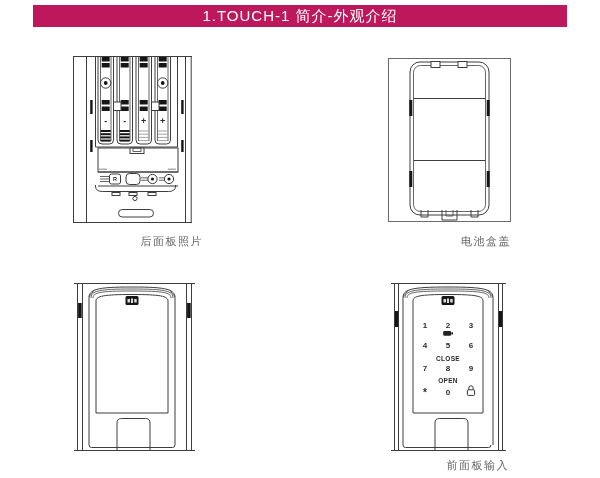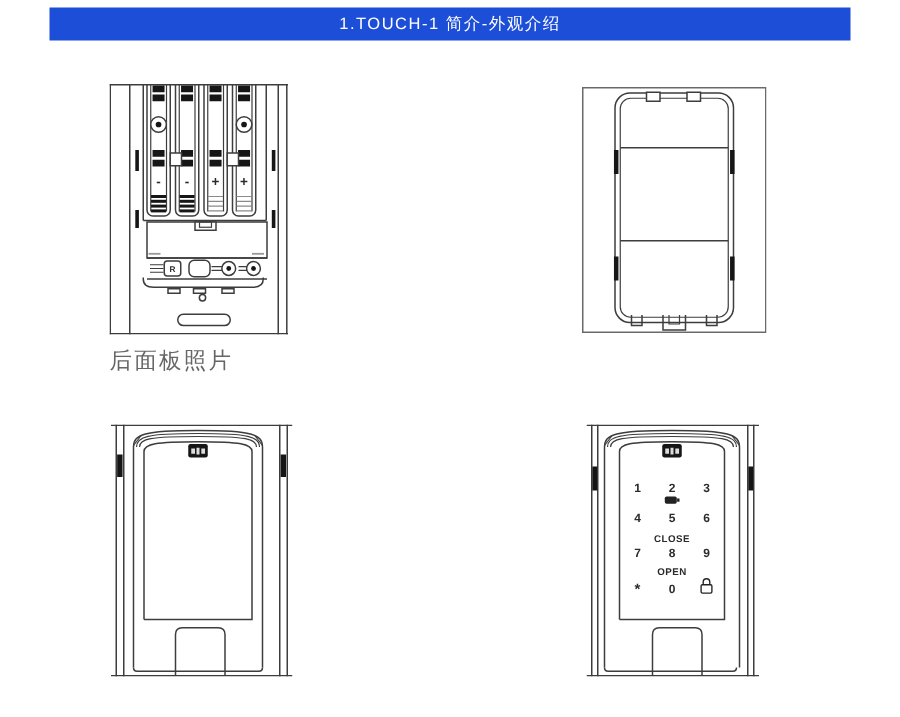--- a/index.html
+++ b/index.html
@@ -2,26 +2,26 @@
 <html><head>
 <meta charset="utf-8">
 <style>
   html,body { margin:0; padding:0; background:#fff; }
   #page {
     position:relative; width:600px; height:478px; background:#fff;
     font-family:"Liberation Sans", sans-serif; overflow:hidden;
   }
   #header-bar {
     position:absolute; left:33px; top:5px; width:534px; height:22px;
-    background:#1d4ed8; color:#fff; text-align:center; line-height:22px;
-    font-size:11px; letter-spacing:1px;
+    background:#be185d; color:#fff; text-align:center; line-height:22px;
+    font-size:15px; letter-spacing:1px;
   }
   .fig { position:absolute; }
   .caption {
-    position:absolute; text-align:left; color:#666; font-size:15px;
+    position:absolute; text-align:right; color:#666; font-size:11px;
     letter-spacing:1.5px; line-height:14px;
   }
   
   .ln   { fill:none; stroke:#3d3d3d; stroke-width:1; }
   .lnt  { fill:none; stroke:#3d3d3d; stroke-width:0.8; }
   .lng  { fill:none; stroke:#8a8a8a; stroke-width:0.8; }
   .wfill{ fill:#ffffff; stroke:#3d3d3d; stroke-width:1; }
   .blk  { fill:#161616; stroke:none; }
   .txt  { fill:#2b2b2b; font-family:"Liberation Sans",sans-serif; }
 </style>
@@ -164,20 +164,21 @@
       </g>
 
       <g>
         <path class="ln" d="M33,152 v7 h7 v-7"></path>
         <path class="ln" d="M83,152 v7 h7 v-7"></path>
         <path class="ln" d="M54,152 v10 h15 v-10"></path>
         <path class="lnt" d="M58,152 v6 h7 v-6"></path>
       </g>
     </svg>
   </div>
+  <div class="caption" style="left:388px; top:234px; width:123px;">电池盒盖</div>
 
   <div class="fig" style="left:74px; top:283px;">
     <svg width="121" height="168" viewBox="0 0 121 168">
       <path class="ln" d="M0,0.5 H121 M0,167.5 H121"></path>
       <path class="ln" d="M3.5,0 V168 M8.5,0 V168 M112.5,0 V168 M117.5,0 V168"></path>
       <rect class="blk" x="4.1" y="20" width="3.6" height="15"></rect>
       <rect class="blk" x="113.1" y="20" width="3.6" height="15"></rect>
 
       <path class="ln" d="M15,162 V15 C15,6.5 22,4 58,4 C94,4 101,6.5 101,15 V162"></path>
       <path class="lnt" d="M17,15 C17,8 24,6 58,6 C92,6 99,8 99,15"></path>
@@ -240,14 +241,15 @@
         <text class="txt" x="57" y="112">0</text>
         <g>
           <path d="M77.8,106.8 v-1.8 a2.2,2.2 0 0 1 4.4,0 v1.8" fill="none" stroke="#222" stroke-width="0.9"></path>
           <rect x="76.4" y="106.8" width="7.2" height="5.6" rx="0.9" fill="none" stroke="#222" stroke-width="0.9"></rect>
         </g>
       </g>
 
       <path class="ln" d="M44,167.5 V140 q0,-4.5 4.5,-4.5 h24 q4.5,0 4.5,4.5 V167.5"></path>
     </svg>
   </div>
+  <div class="caption" style="left:388px; top:458px; width:121px;">前面板输入</div>
 
 </div>
 
 </body></html>

